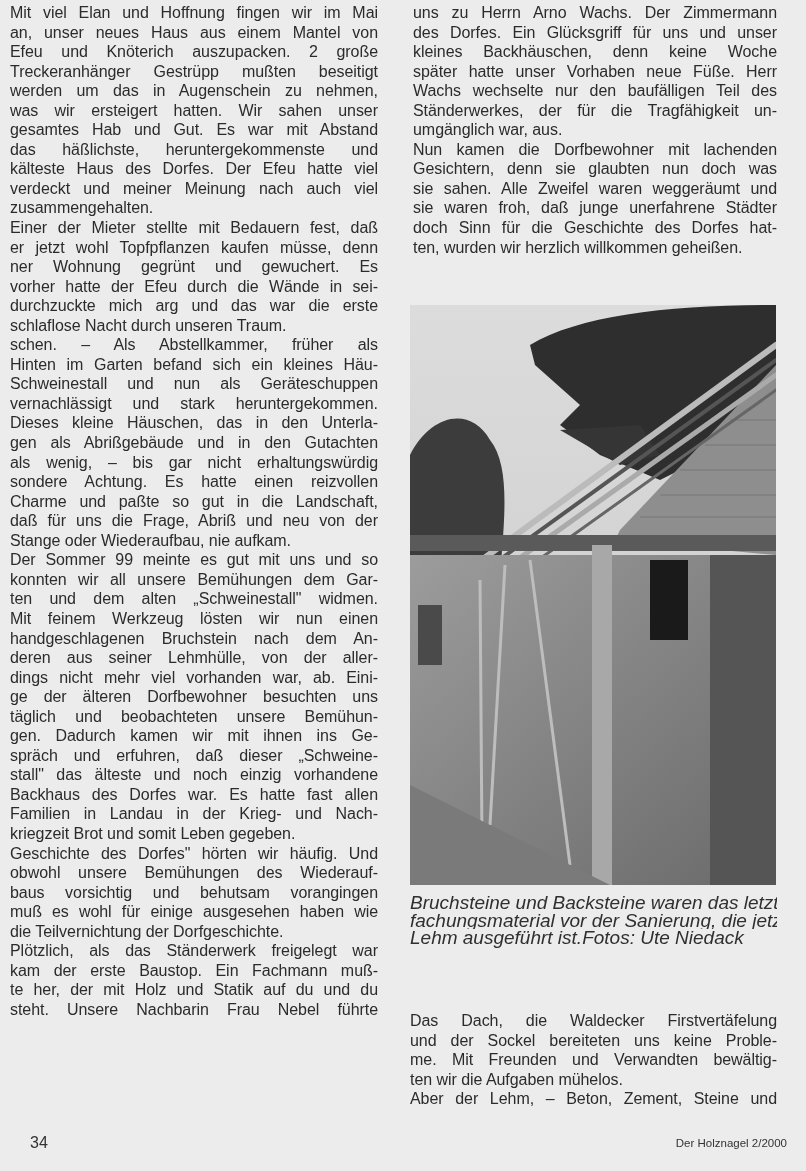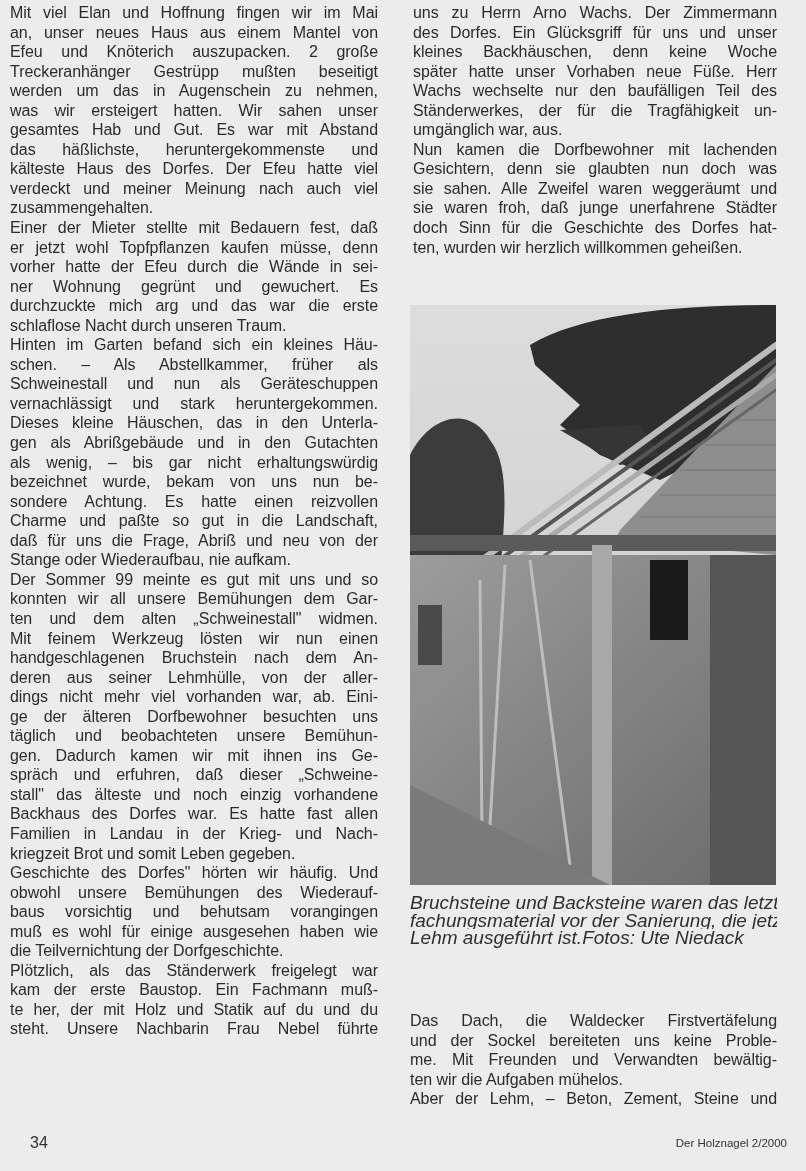--- a/index.html
+++ b/index.html
@@ -49,32 +49,31 @@
       <span class="line">Treckeranhänger Gestrüpp mußten beseitigt</span>
       <span class="line">werden um das in Augenschein zu nehmen,</span>
       <span class="line">was wir ersteigert hatten. Wir sahen unser</span>
       <span class="line">gesamtes Hab und Gut. Es war mit Abstand</span>
       <span class="line">das häßlichste, heruntergekommenste und</span>
       <span class="line">kälteste Haus des Dorfes. Der Efeu hatte viel</span>
       <span class="line">verdeckt und meiner Meinung nach auch viel</span>
       <span class="line last">zusammengehalten.</span>
       <span class="line">Einer der Mieter stellte mit Bedauern fest, daß</span>
       <span class="line">er jetzt wohl Topfpflanzen kaufen müsse, denn</span>
+      <span class="line">ner Wohnung gegrünt und gewuchert. Es</span>
       <span class="line">vorher hatte der Efeu durch die Wände in sei-</span>
-      <span class="line">ner Wohnung gegrünt und gewuchert. Es</span>
       <span class="line">durchzuckte mich arg und das war die erste</span>
       <span class="line last">schlaflose Nacht durch unseren Traum.</span>
+      <span class="line">schen. – Als Abstellkammer, früher als</span>
       <span class="line">Hinten im Garten befand sich ein kleines Häu-</span>
-      <span class="line">schen. – Als Abstellkammer, früher als</span>
       <span class="line">Schweinestall und nun als Geräteschuppen</span>
       <span class="line">vernachlässigt und stark heruntergekommen.</span>
       <span class="line">Dieses kleine Häuschen, das in den Unterla-</span>
       <span class="line">gen als Abrißgebäude und in den Gutachten</span>
       <span class="line">als wenig, – bis gar nicht erhaltungswürdig</span>
-      <span class="line">bezeichnet wurde, bekam von uns nun be-</span>
       <span class="line">sondere Achtung. Es hatte einen reizvollen</span>
       <span class="line">Charme und paßte so gut in die Landschaft,</span>
       <span class="line">daß für uns die Frage, Abriß und neu von der</span>
       <span class="line last">Stange oder Wiederaufbau, nie aufkam.</span>
       <span class="line">Der Sommer 99 meinte es gut mit uns und so</span>
       <span class="line">konnten wir all unsere Bemühungen dem Gar-</span>
       <span class="line">ten und dem alten „Schweinestall" widmen.</span>
       <span class="line">Mit feinem Werkzeug lösten wir nun einen</span>
       <span class="line">handgeschlagenen Bruchstein nach dem An-</span>
       <span class="line">deren aus seiner Lehmhülle, von der aller-</span>

